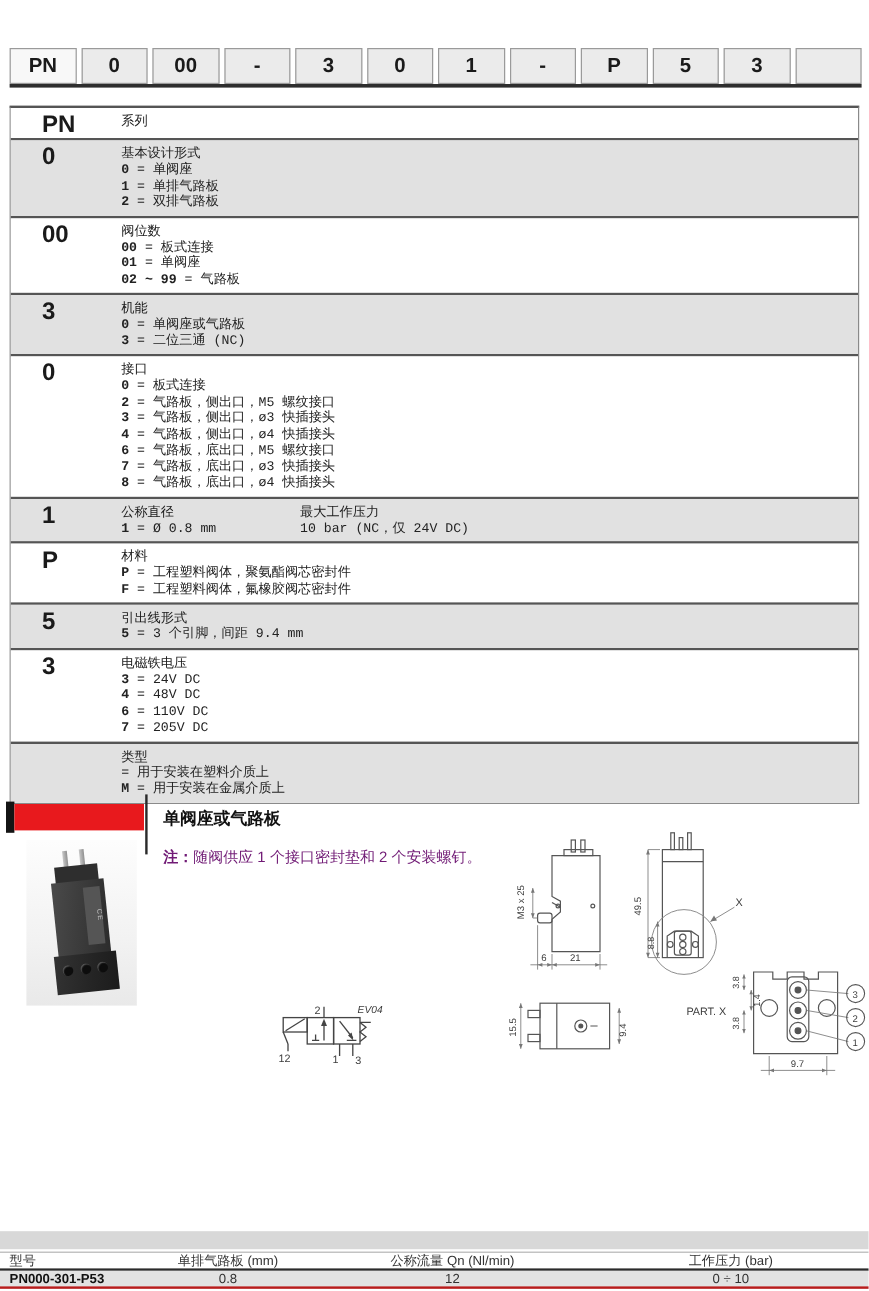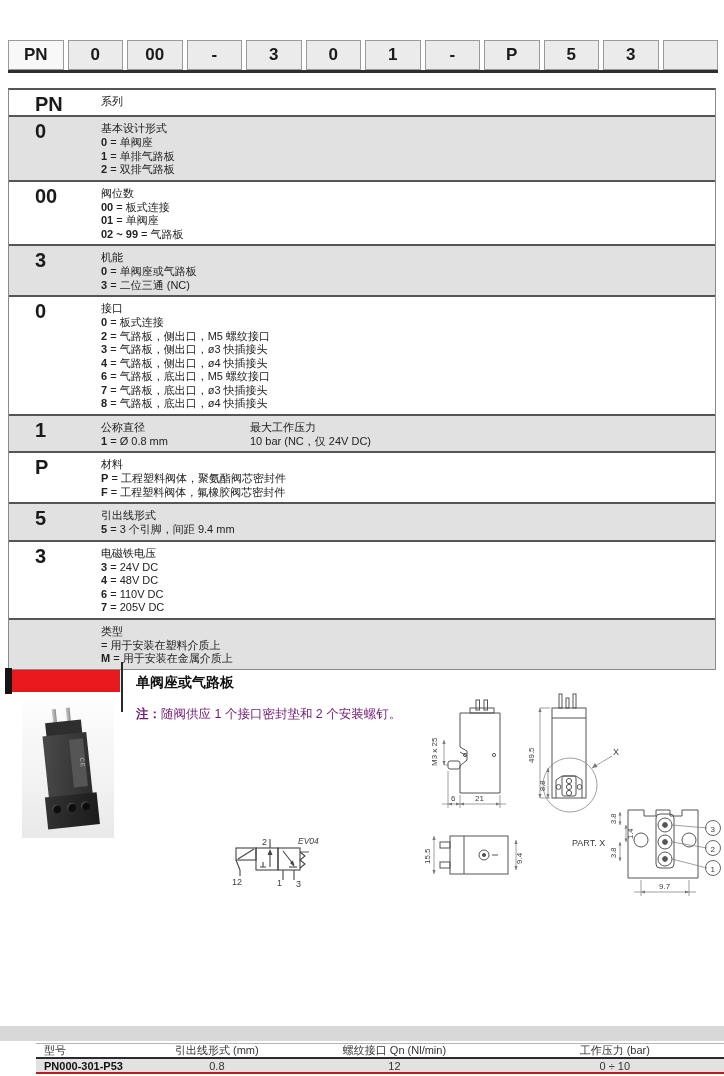--- a/index.html
+++ b/index.html
@@ -25,21 +25,21 @@
   .code-table { position:absolute; left:8px; top:88px; width:708px;
     border:1px solid #8a8a8a; border-top:2px solid #555; }
   .ct-row { display:flex; border-bottom:2px solid #555; min-height:26px; background:#fff; }
   .ct-row:last-child { border-bottom:none; }
   .ct-row.shade { background:#e1e1e1; }
   .ct-code { width:92px; padding:3px 0 0 26px; font-size:20px; font-weight:bold; color:#1a1a1a; line-height:22px; }
   .ct-desc { flex:1; padding:5px 6px 4px 0; display:flex; }
   .ct-group { min-width:105px; }
   .ct-group + .ct-group { margin-left:44px; }
   .ct-title { font-size:11px; font-weight:normal; color:#1a1a1a; line-height:13px; }
-  .ct-line { font-size:11px; color:#222; line-height:12.5px; margin-top:1px; }
+  .ct-line { font-size:11px; color:#222; line-height:12.5px; margin-top:1px;font-family:Liberation Mono, monospace; }
   .ct-line b { font-weight:bold; }
 
   
   .sec-black { position:absolute; left:5px; top:668px; width:7px; height:26px; background:#141414; }
   .sec-red { position:absolute; left:12px; top:670px; width:108px; height:22px; background:#e8191d; }
   .sec-vline { position:absolute; left:121px; top:662px; width:2px; height:50px; background:#2a2a2a; }
   .sec-heading { position:absolute; left:136px; top:674px; font-size:14px; font-weight:bold; color:#111; }
   .sec-note { position:absolute; left:136px; top:706px; font-size:12.5px; color:#701a75; }
   .sec-note b { font-weight:bold; }
 
@@ -59,21 +59,21 @@
   .v-hole { position:absolute; top:8px; width:9px; height:9px; border-radius:50%; background:#0d0d0d; box-shadow:inset 1px 1px 1px #555; }
   .v-hole.h1 { left:6px; } .v-hole.h2 { left:21px; } .v-hole.h3 { left:35px; }
 
   
   svg text { font-family:"Liberation Sans","DejaVu Sans",sans-serif; fill:#3c3c3c; }
   .schematic { position:absolute; left:226px; top:832px; }
   .drawings { position:absolute; left:420px; top:688px; }
 
   
   .spec-band { position:absolute; left:0; top:1026px; width:724px; height:15px; background:#d8d8d8; }
-  .spec-table { position:absolute; left:0; top:1043px; width:724px;padding-left:36px; }
+  .spec-table { position:absolute; left:0; top:1043px; width:724px; }
   .spec-head { display:flex; border-top:1px solid #b5b5b5; border-bottom:2px solid #2b2b2b; background:#fff; height:16px; align-items:center; }
   .spec-row { display:flex; background:#e2e2e2; border-bottom:2px solid #b91c1c; height:15px; align-items:center; }
   .spec-c { font-size:11px; color:#333; }
   .spec-c.c0 { width:120px; text-align:left; padding-left:8px; }
   .spec-c.c1 { width:140px; text-align:center; }
   .spec-c.c2 { width:234px; text-align:center; }
   .spec-c.c3 { width:230px; text-align:center; }
   .spec-row .c0 { font-weight:bold; color:#111; }
 </style>
 </head>
@@ -373,22 +373,22 @@
     <text x="196" y="136" font-size="7.5" transform="rotate(-90 196 136)">3.8</text>
     <text x="213" y="151" font-size="7.5" transform="rotate(-90 213 151)">1.4</text>
     <text x="196" y="170" font-size="7.5" transform="rotate(-90 196 170)">3.8</text>
     <text x="239" y="201" font-size="8">9.7</text>
   </svg>
 
   <div class="spec-band"></div>
   <div class="spec-table">
     <div class="spec-head" id="specHead">
         <div class="spec-c c0">型号</div>
-        <div class="spec-c c1">引出线形式 (mm)</div>
-        <div class="spec-c c2">螺纹接口 Qn (Nl/min)</div>
+        <div class="spec-c c1">单排气路板 (mm)</div>
+        <div class="spec-c c2">公称流量 Qn (Nl/min)</div>
         <div class="spec-c c3">工作压力 (bar)</div>
       </div>
     <div class="spec-row" id="specRow">
         <div class="spec-c c0">PN000-301-P53</div>
         <div class="spec-c c1">0.8</div>
         <div class="spec-c c2">12</div>
         <div class="spec-c c3">0 ÷ 10</div>
       </div>
   </div>
 

